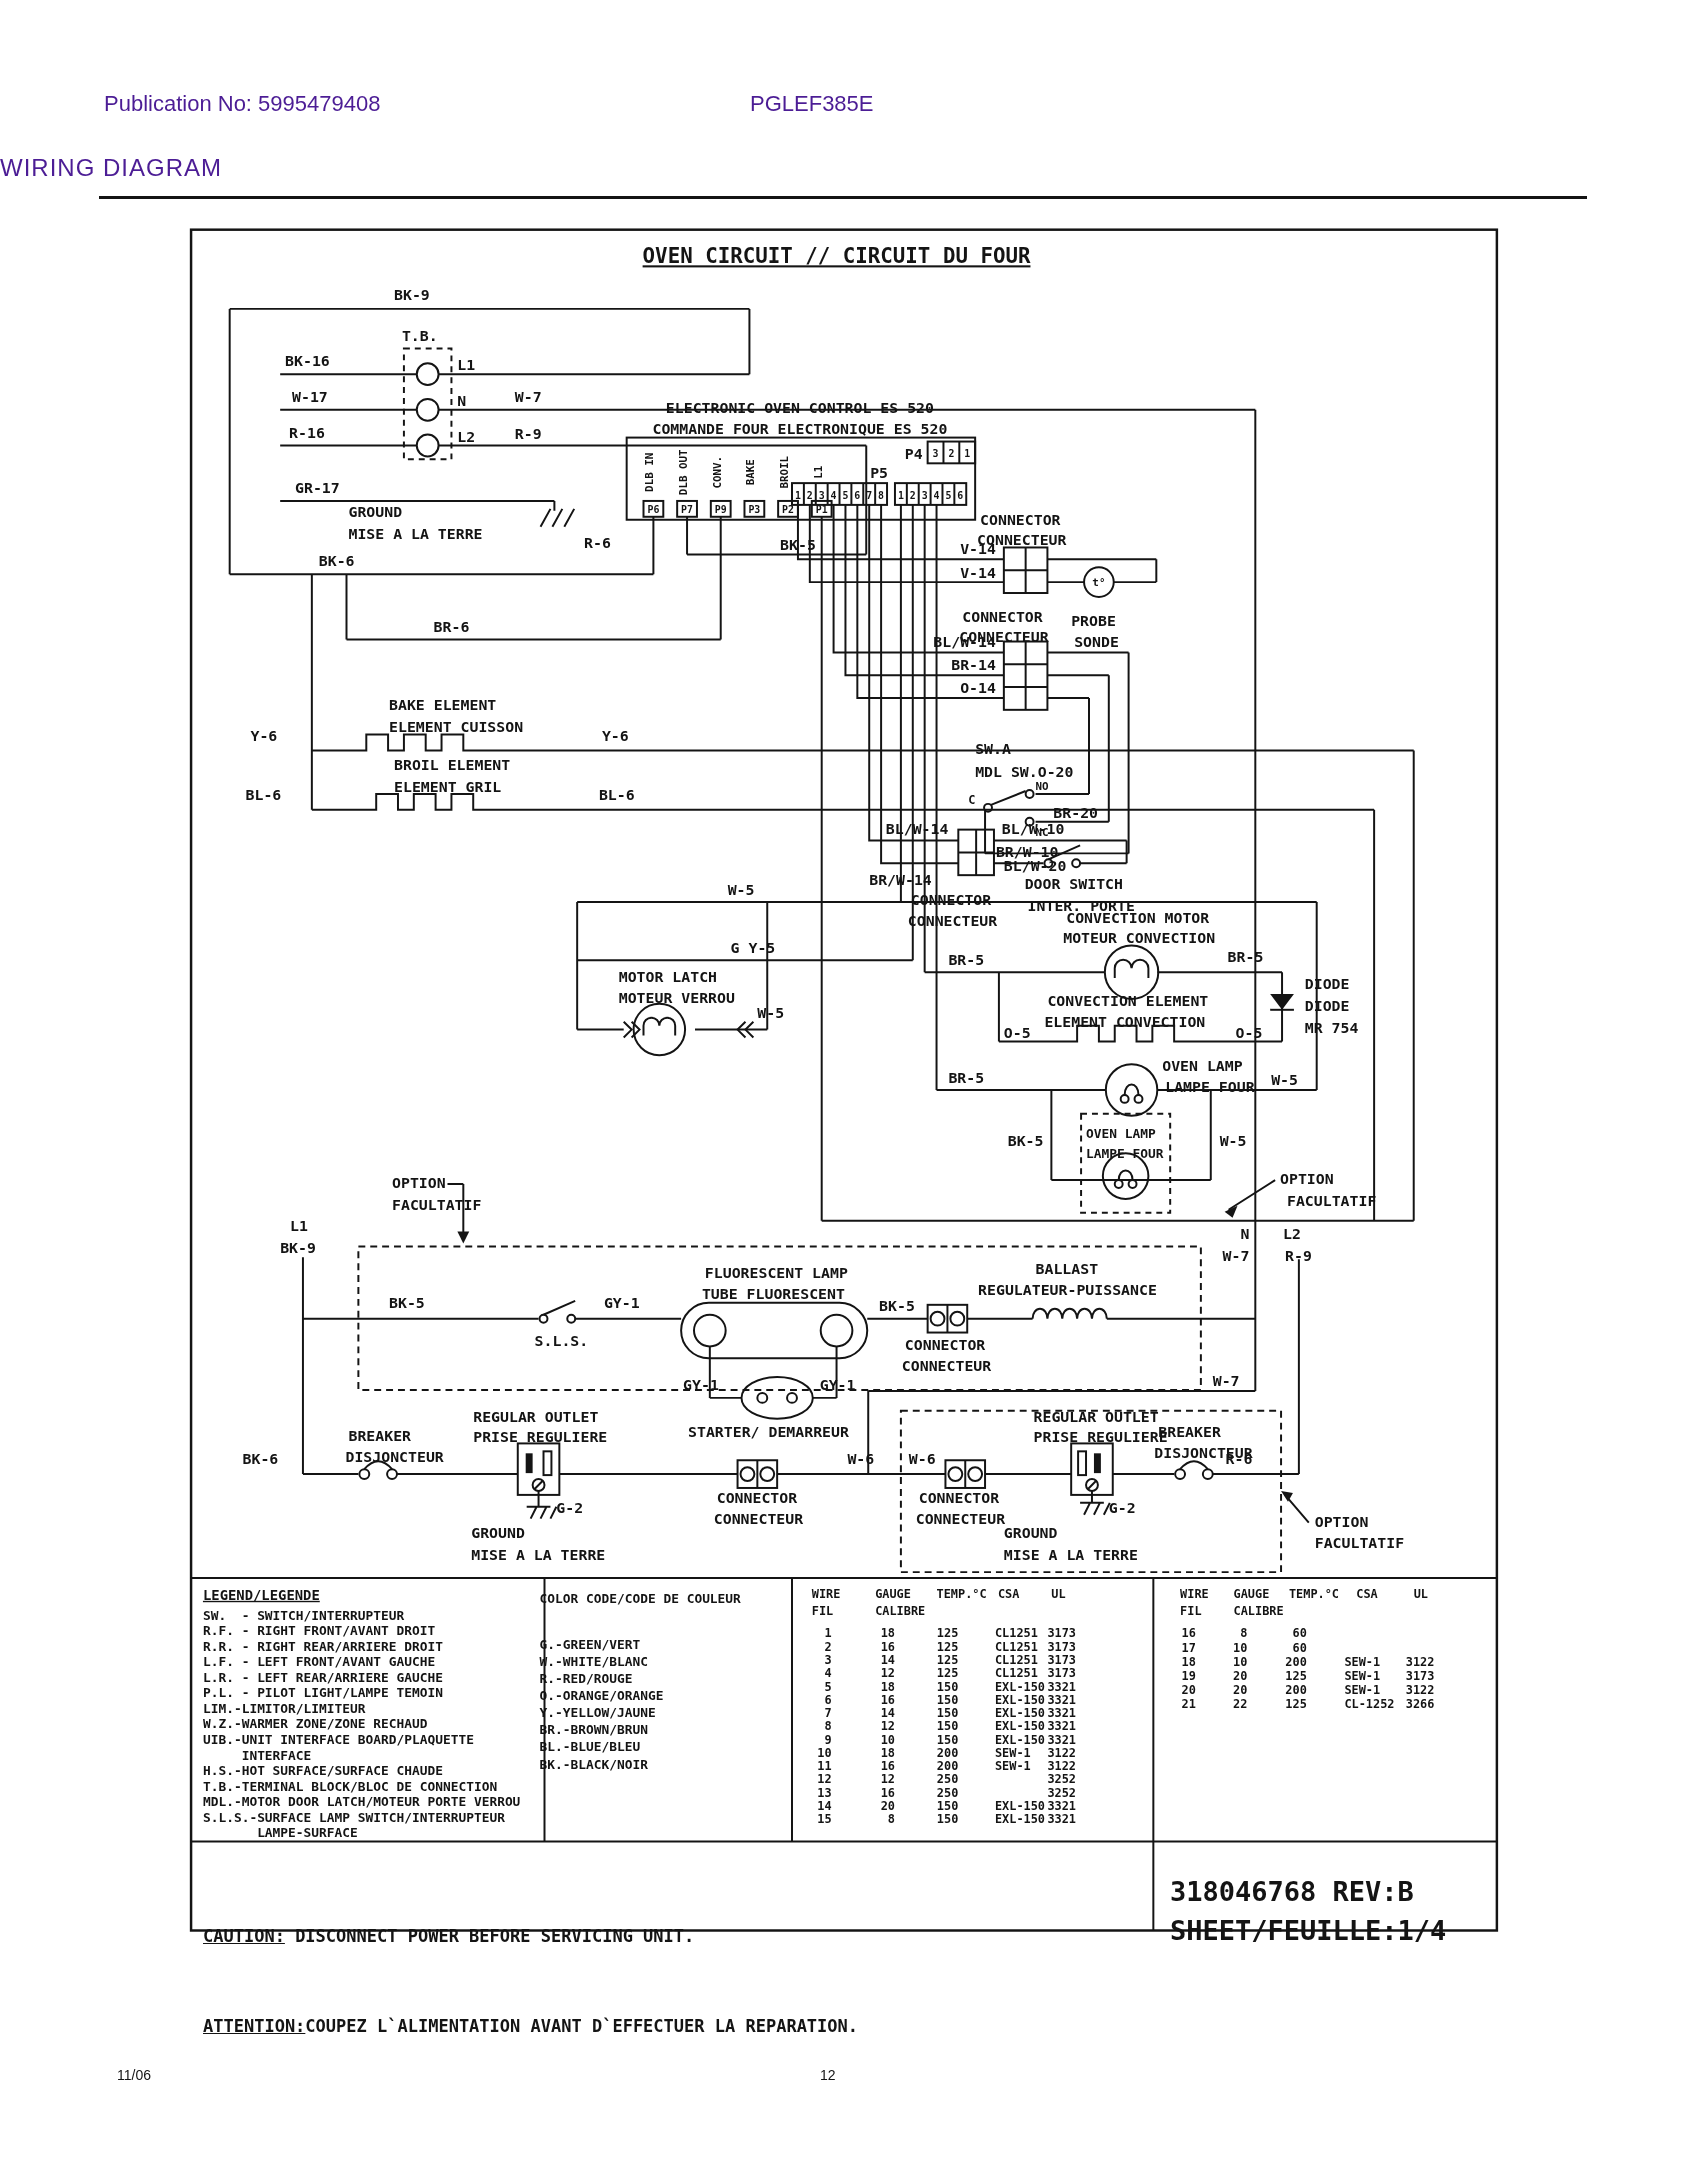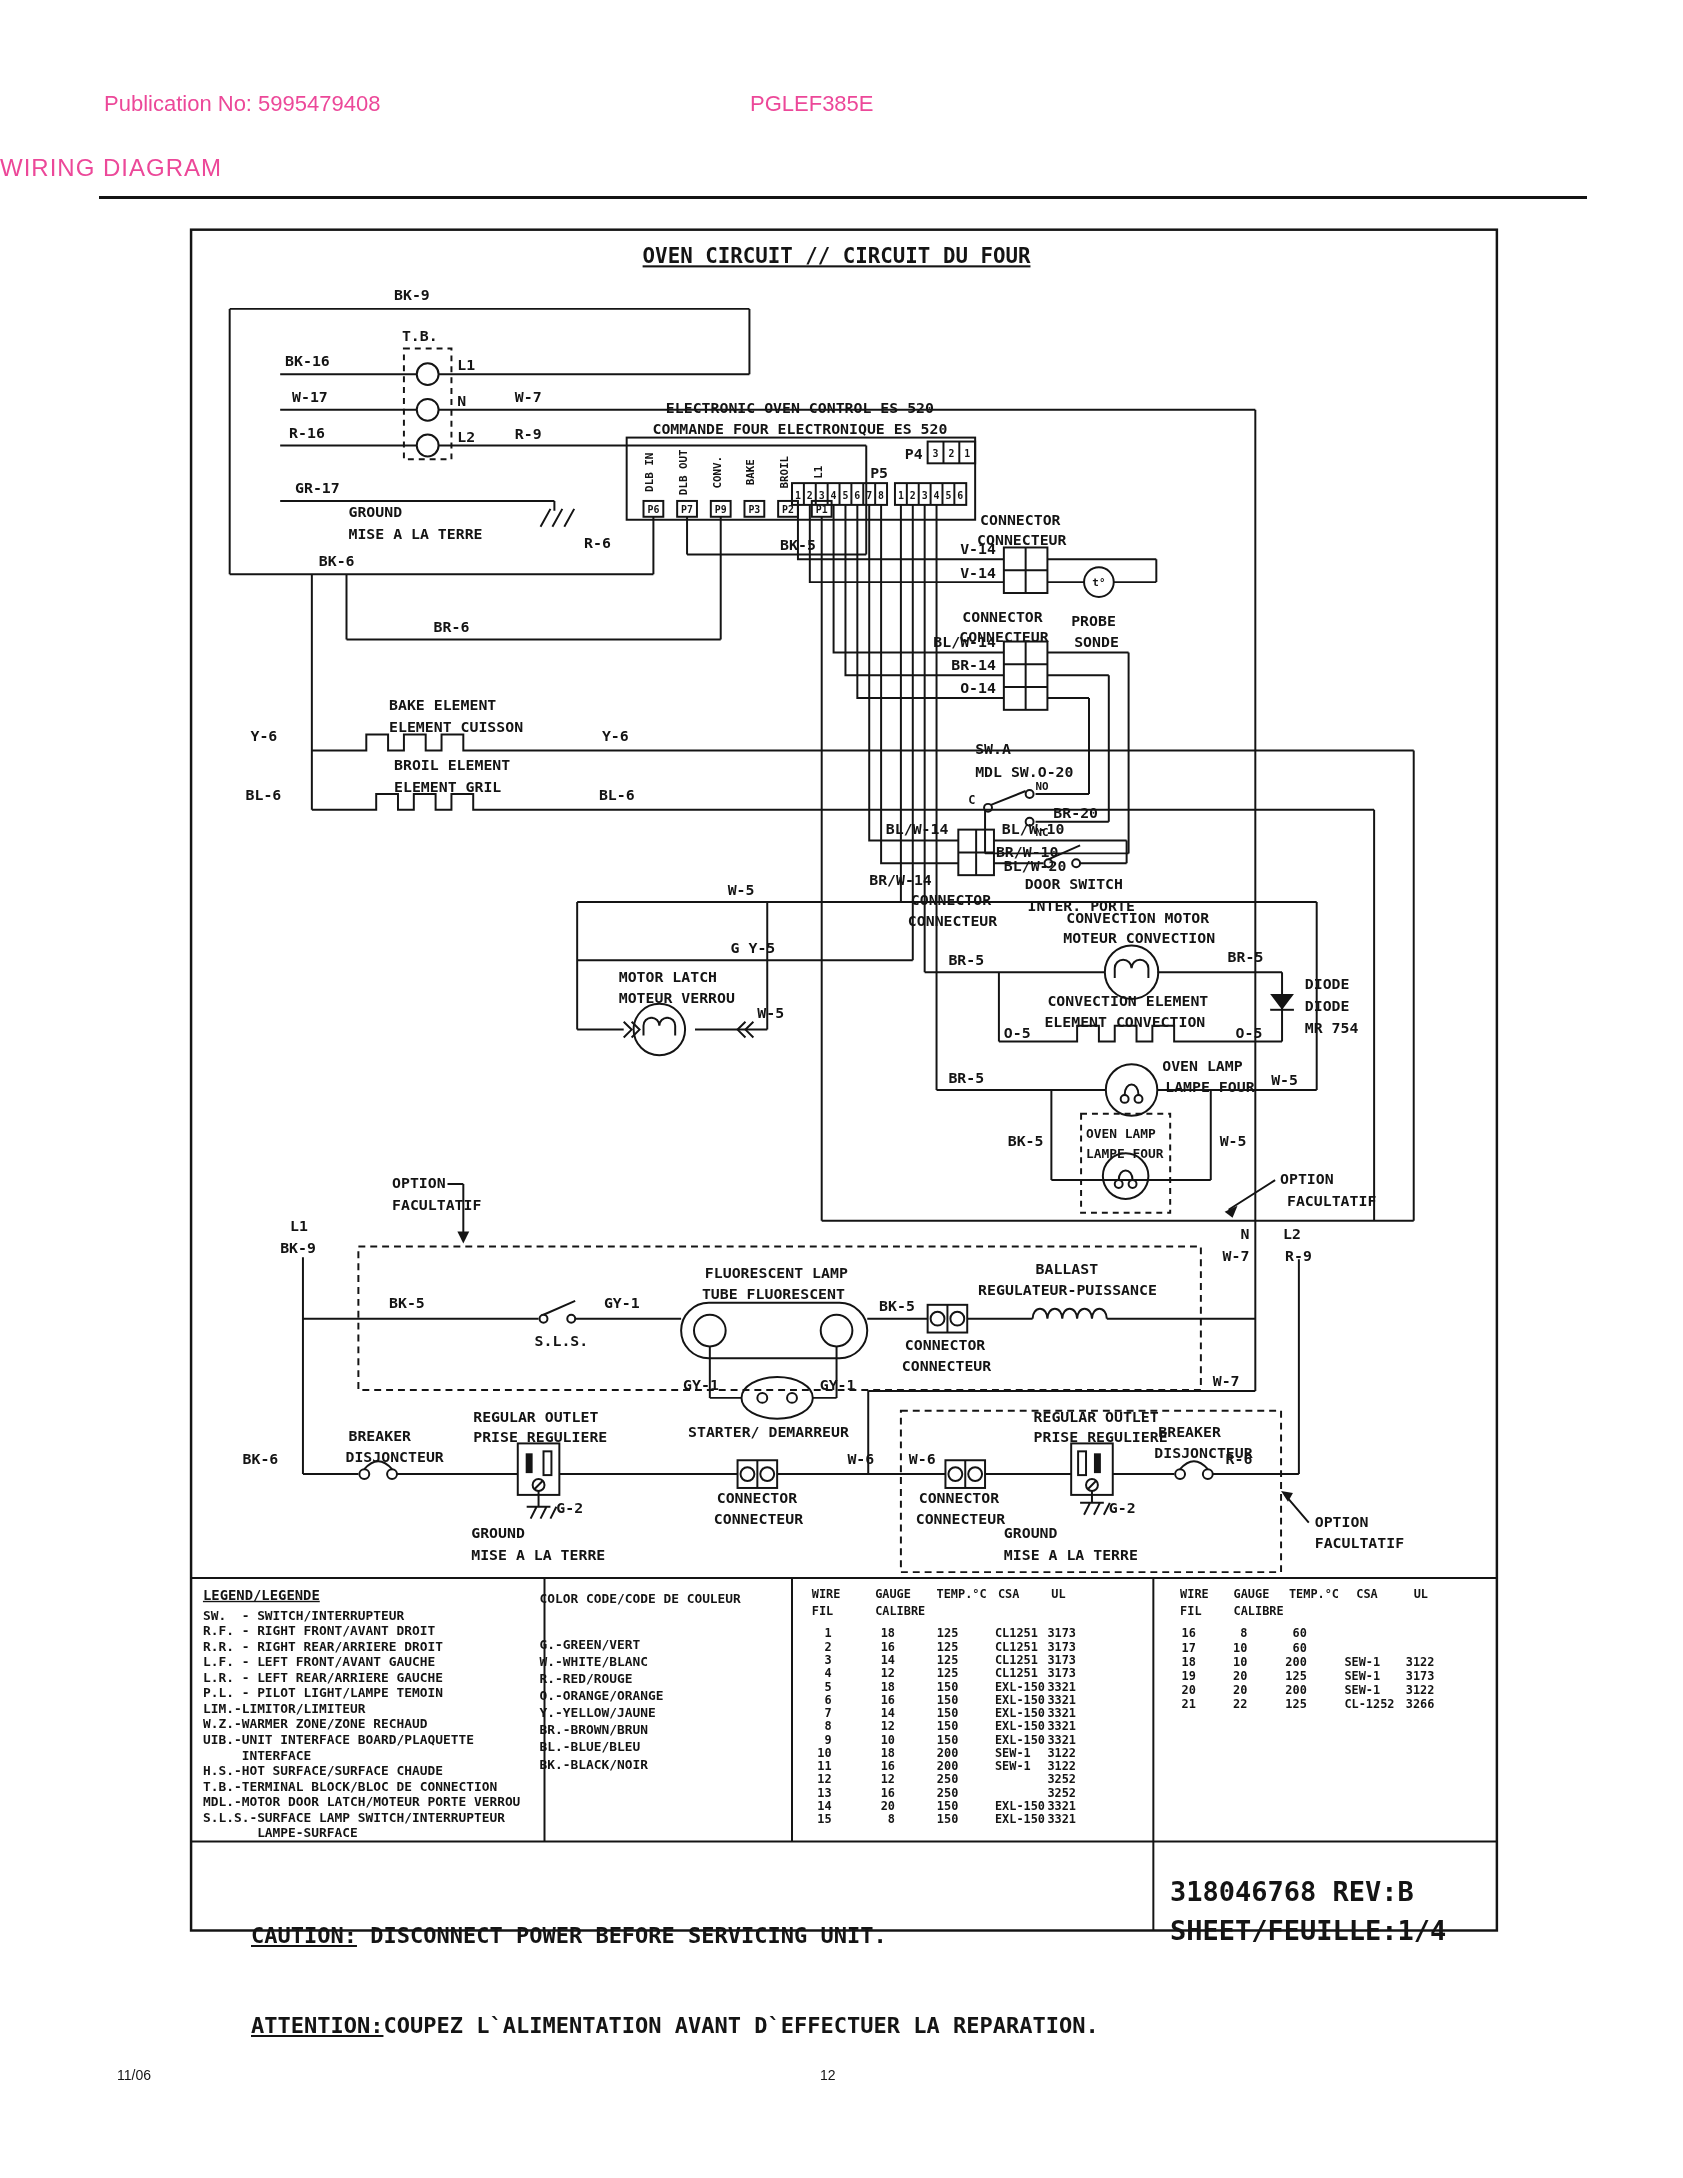--- a/index.html
+++ b/index.html
@@ -1,24 +1,24 @@
 <!DOCTYPE html>
 <html><head>
 <meta charset="utf-8">
 <style>
   html,body{margin:0;padding:0;background:#fff;}
   #page{position:relative;width:1683px;height:2178px;background:#ffffff;
         font-family:"Liberation Sans",sans-serif;color:#141414;overflow:hidden;}
   .abs{position:absolute;}
-  .hdr{font-size:22px;color:#ec4899;}
+  .hdr{font-size:22px;color:#4c1d95;}
   .doc-title{font-size:24px;letter-spacing:1px;}
   .rule{background:#141414;height:3px;}
   svg text{font-family:"DejaVu Sans Mono",monospace;font-weight:bold;fill:#141414;white-space:pre;}
   .mono{font-family:"DejaVu Sans Mono",monospace;font-weight:bold;}
-  .caution{font-size:22px;line-height:30px;white-space:pre;margin-left:48px;}
+  .caution{font-size:17px;line-height:30px;white-space:pre;}
   .caution .ul{text-decoration:underline;}
   .tblock{font-size:27px;line-height:39px;}
   .ftr{font-size:14px;text-align:center;}
 </style>
 </head>
 <body>
 
 <div id="page">
 
   <div class="abs hdr" style="left:104px;top:91px;">Publication No: 5995479408</div>

